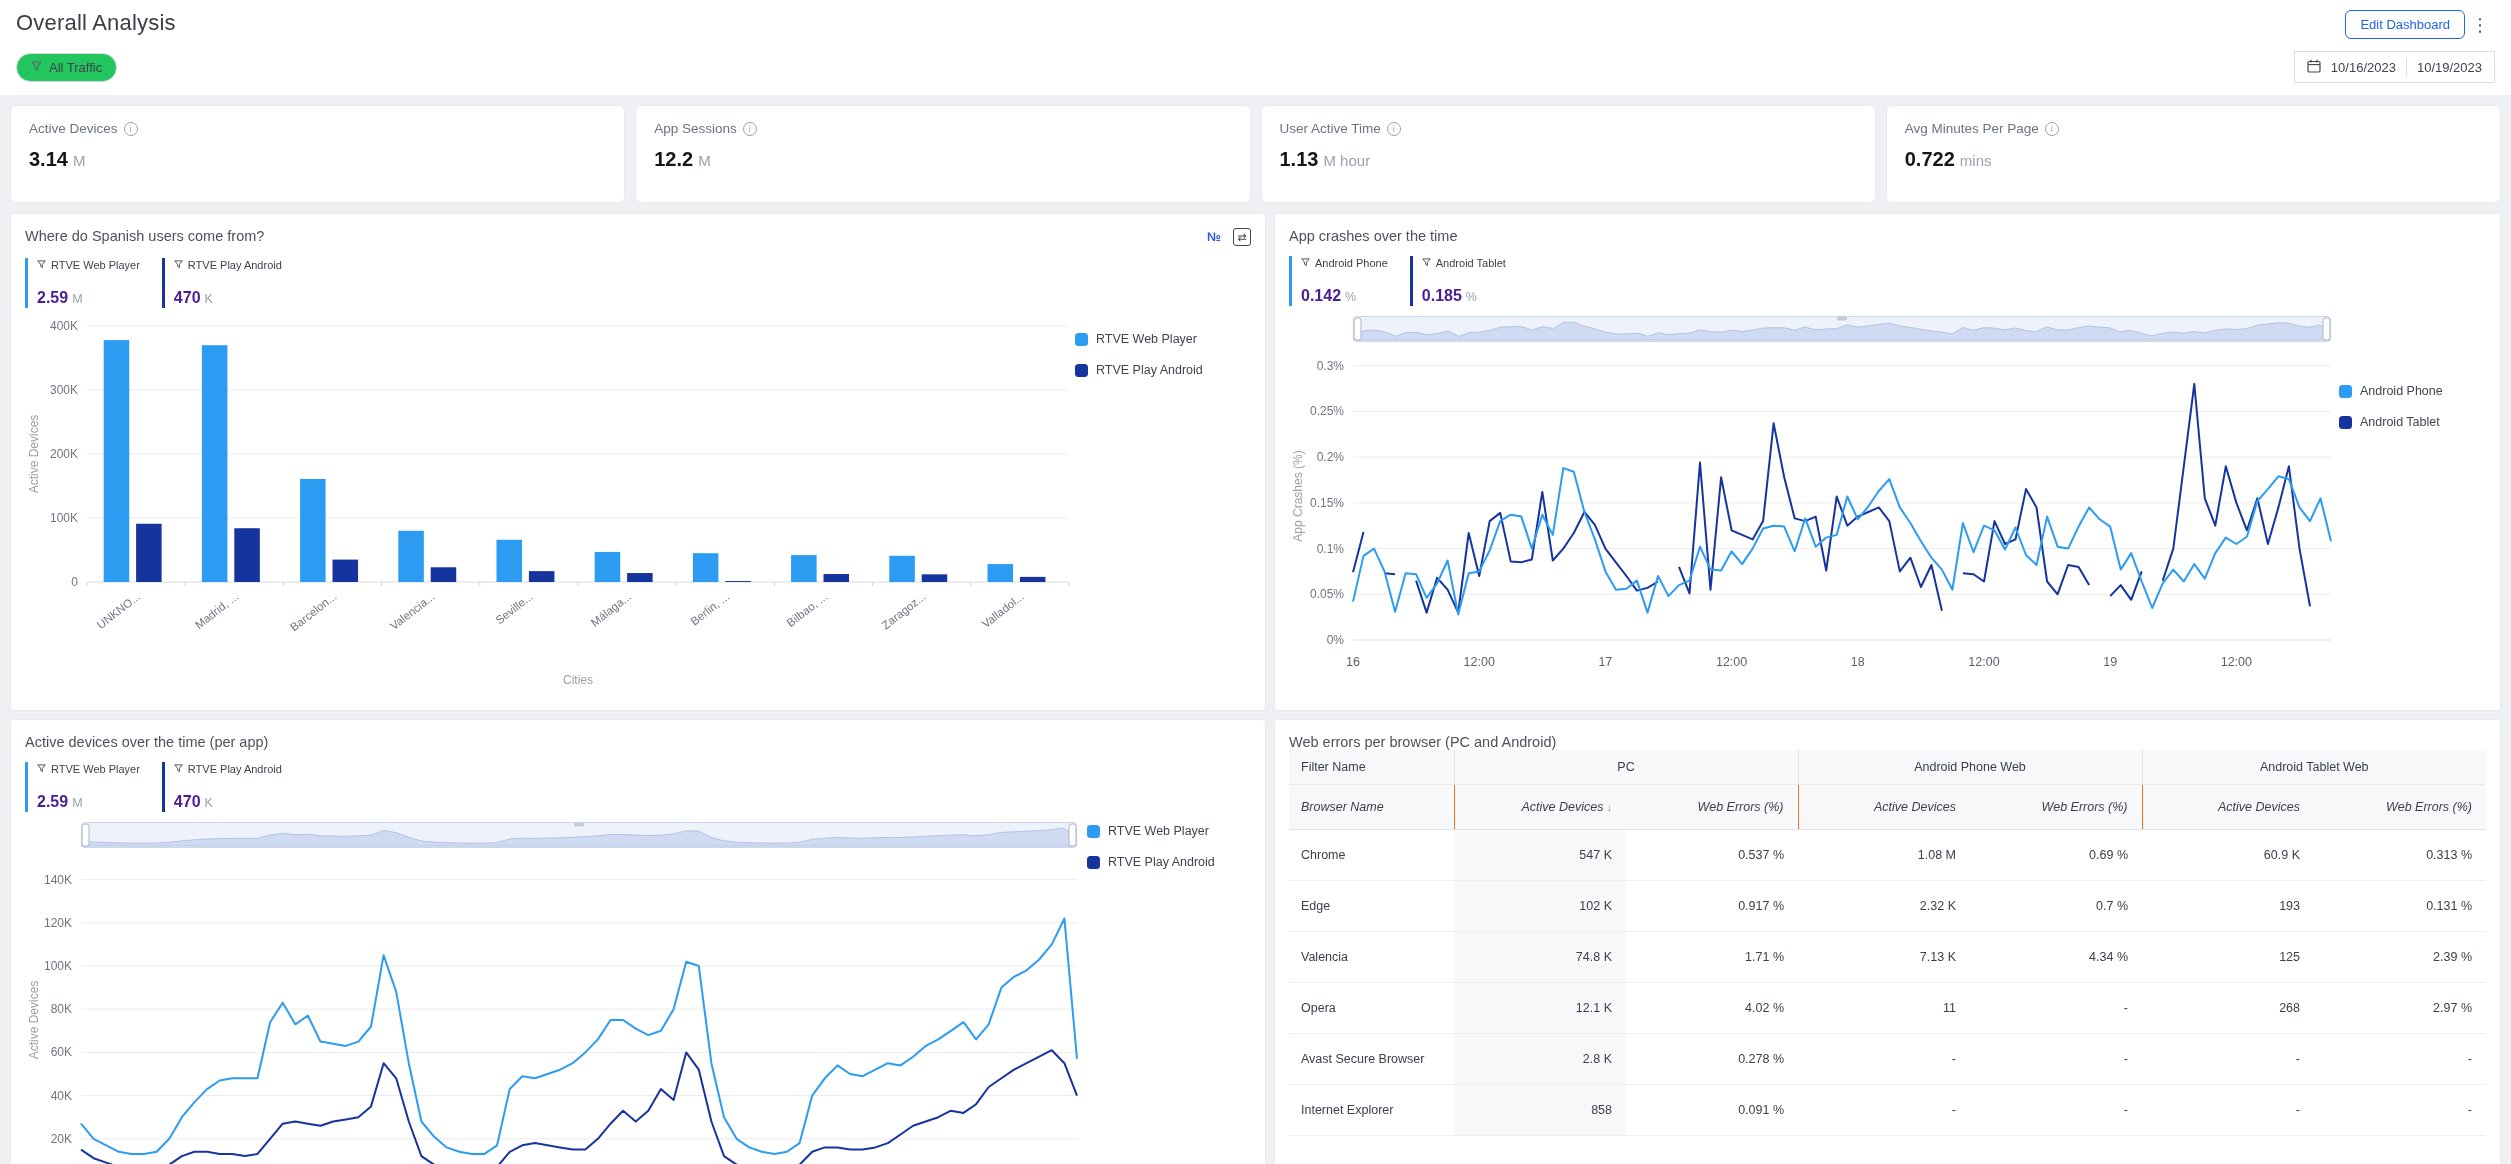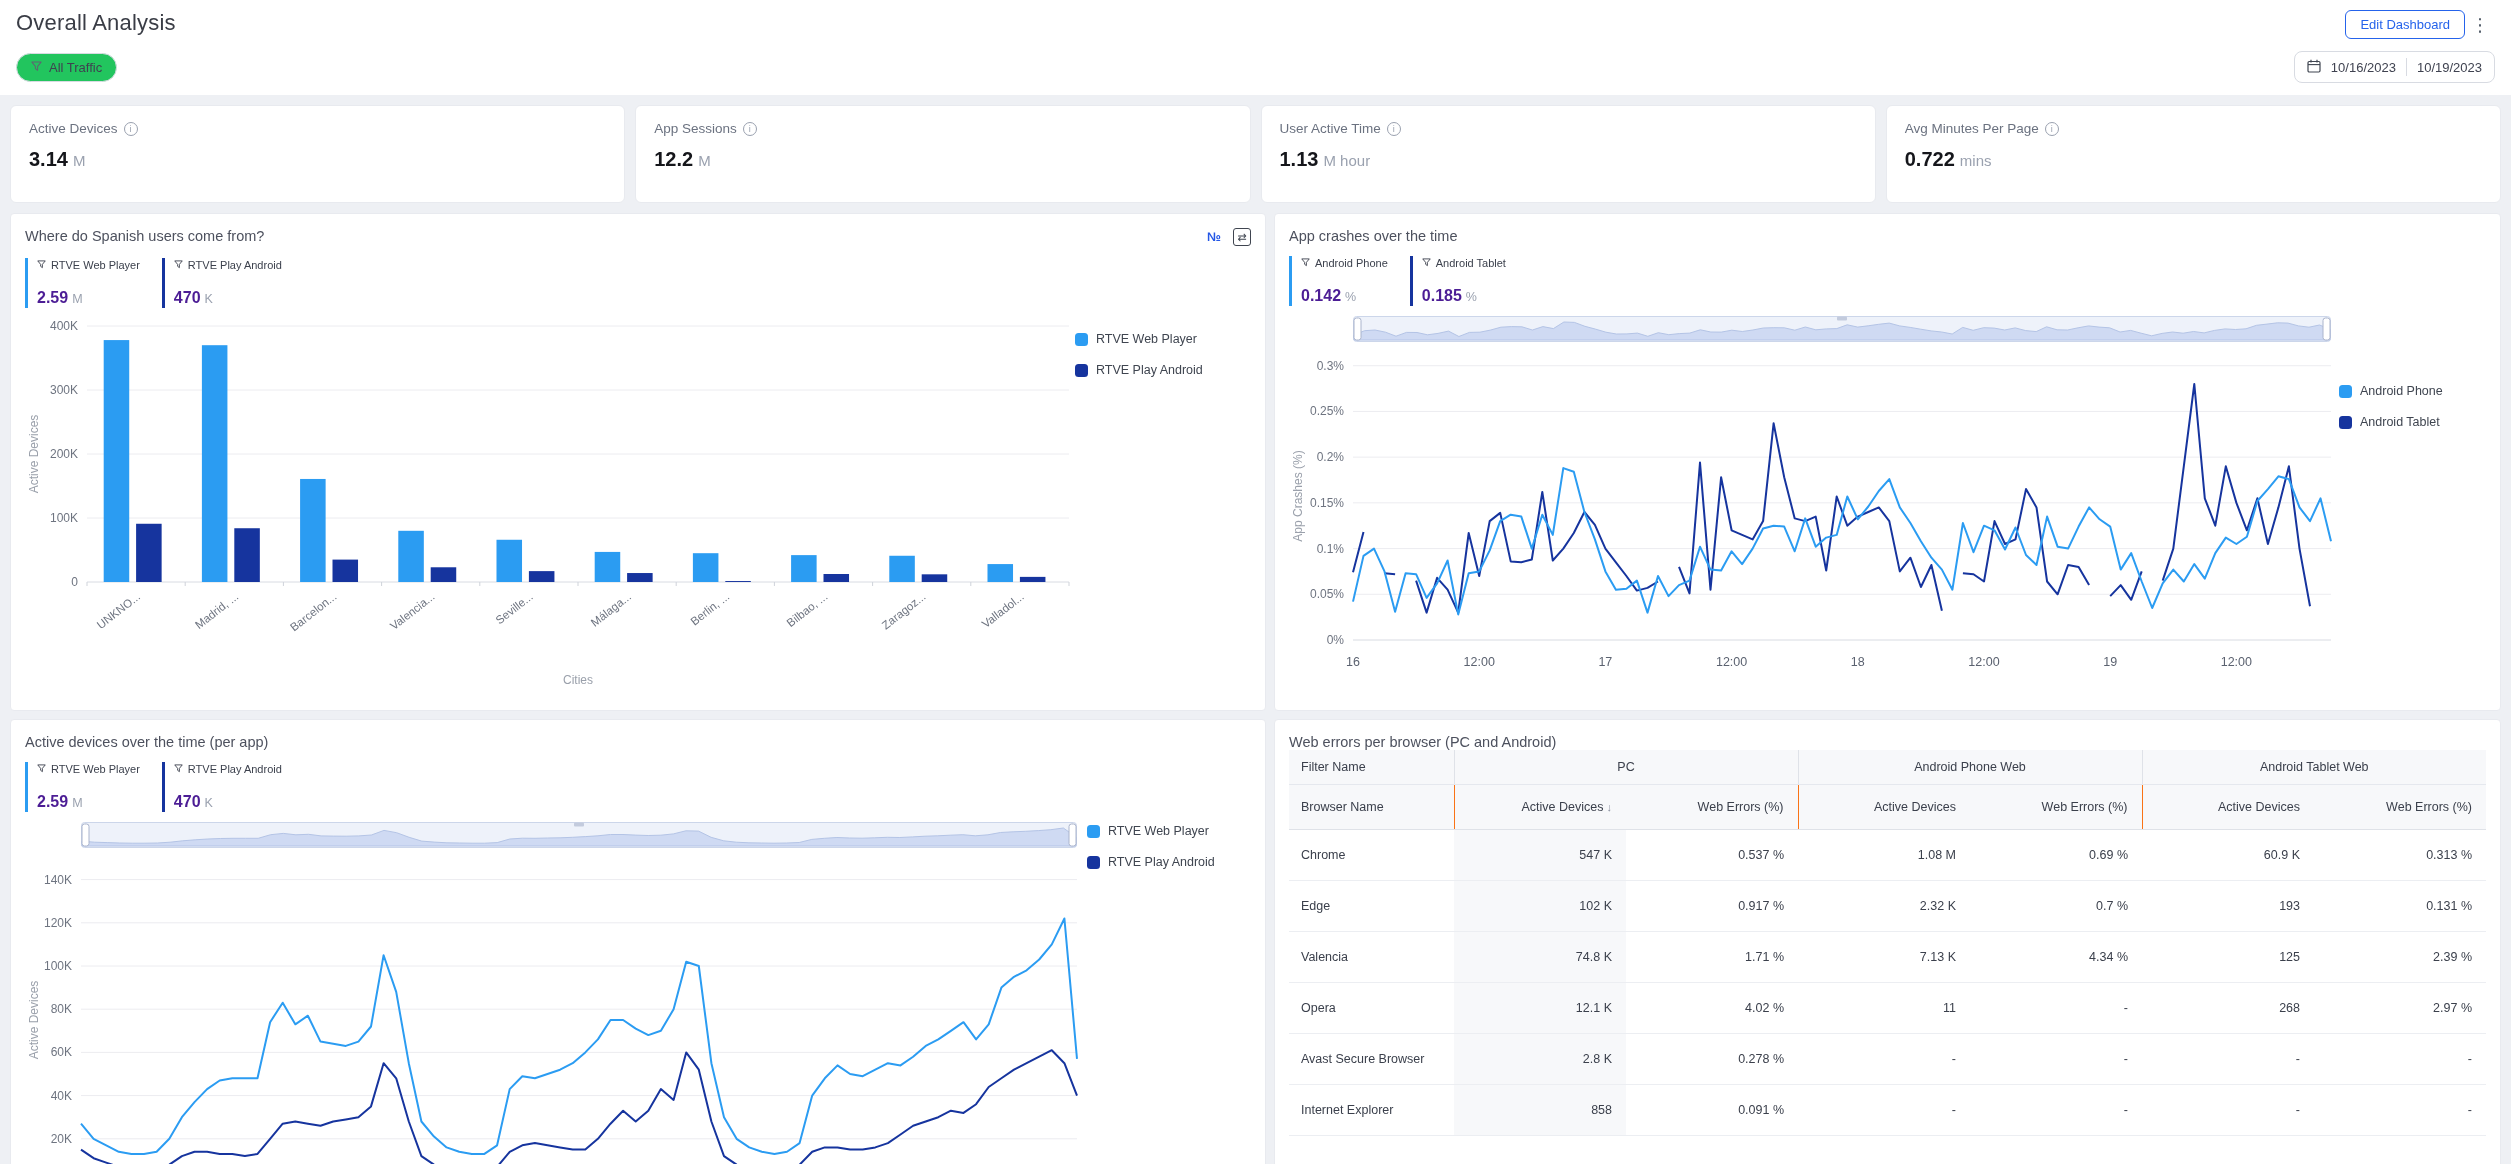--- a/index.html
+++ b/index.html
@@ -11,21 +11,21 @@
   .toprow { display:flex; align-items:flex-start; justify-content:space-between; }
   .page-title { font-size:22px; font-weight:400; color:#3a3d46; letter-spacing:.2px; }
   .top-actions { display:flex; align-items:center; }
   .edit-btn { background:#fff; border:1px solid #2563eb; color:#2563eb; font-size:13px;
     padding:6px 14px; border-radius:6px; cursor:pointer; font-family:inherit; }
   .kebab { font-size:18px; color:#4b5563; line-height:1; padding:4px 6px; cursor:pointer; }
   .filterrow { display:flex; align-items:center; justify-content:space-between; margin-top:12px; }
   .chip { display:inline-flex; align-items:center; gap:7px; border:1px solid #d8dbe2;
     border-radius:16px; padding:6px 14px; font-size:13px; color:#3f4250; background:#22c55e; cursor:pointer; }
   .daterange { display:inline-flex; align-items:center; gap:10px; border:1px solid #d8dbe2;
-    border-radius:8px; padding:6px 12px; font-size:13px; color:#3f4250; background:#fff; cursor:pointer; }
+    border-radius:0; padding:6px 12px; font-size:13px; color:#3f4250; background:#fff; cursor:pointer; }
   .dr-div { width:1px; height:18px; background:#d8dbe2; }
 
   
   .content { padding:10px 10px 0; display:flex; flex-direction:column; gap:10px; }
   .kpis { display:flex; gap:10px; }
   .card { flex:1; background:#fff; border:1px solid #e8eaef; border-radius:6px; padding:15px 18px; height:98px; }
   .kpi-top { display:flex; align-items:center; gap:6px; font-size:13.5px; color:#6b7280; }
   .info { width:14px; height:14px; border:1px solid #9aa1af; border-radius:50%; color:#9aa1af;
     font-size:9px; display:inline-flex; align-items:center; justify-content:center; cursor:pointer; }
   .kpi-val { margin-top:12px; font-size:15px; }
@@ -61,21 +61,21 @@
   
   .panel-table .panel-title { }
   table { width:100%; border-collapse:collapse; table-layout:fixed; }
   col.c-name { width:165px; }
   thead th { background:#f7f8fa; font-weight:400; font-size:12.5px; color:#3b404c; }
   .grp-row th { padding:10px 12px; border-bottom:1px solid #e5e8ee; }
   .grp { text-align:center; border-left:1px solid #dfe2e8; }
   .sub-row th { padding:15px 14px; border-bottom:1px solid #dfe2e8; text-align:right; }
   .sub-row th.name { text-align:left; padding-left:12px; }
   .sub-row th.gstart { border-left:1px solid #f97316; }
-  .sub-row th { cursor:pointer; }
+  .sub-row th { cursor:pointer;font-style:italic; }
   .arr { color:#8a90a0; font-size:11px; margin-left:3px; }
   tbody td { padding:18px 14px; font-size:12.5px; color:#3b404c; border-bottom:1px solid #eceef2;
     text-align:right; white-space:nowrap; }
   tbody td.name { text-align:left; padding-left:12px; }
   tbody td.sorted { background:#f7f8fa; }
   th.name-head { text-align:left; padding-left:12px; }
 
   svg text { font-family:"Liberation Sans", sans-serif; }
 </style>
 </head>

